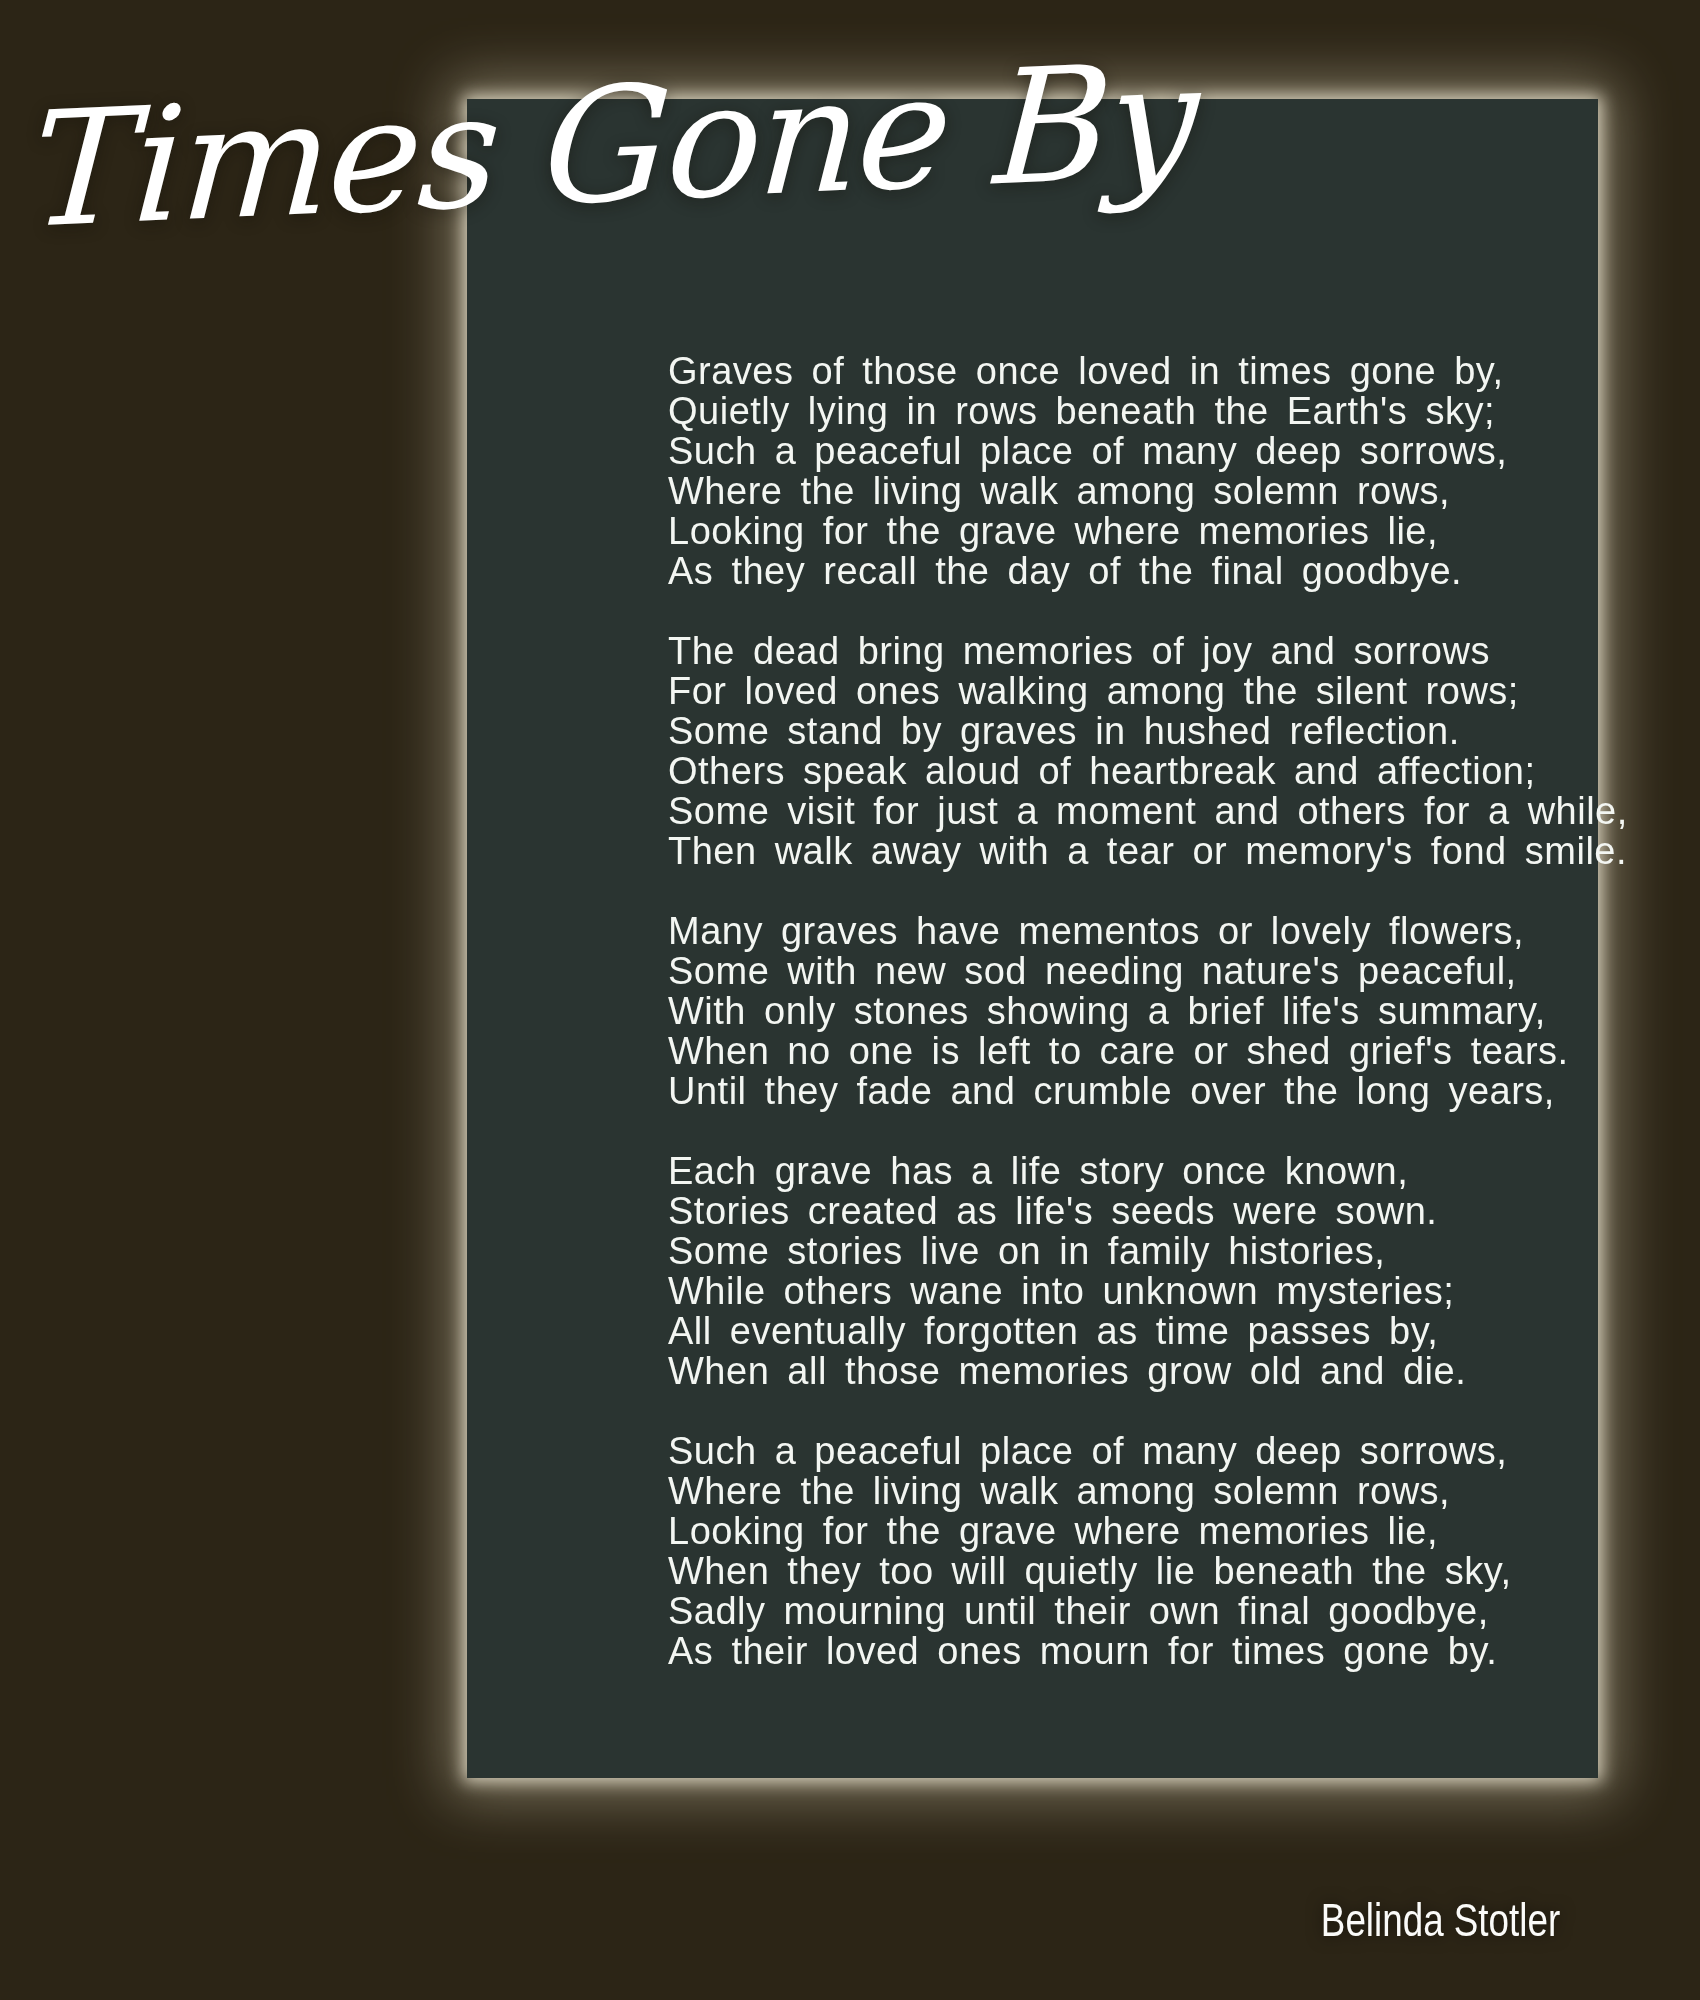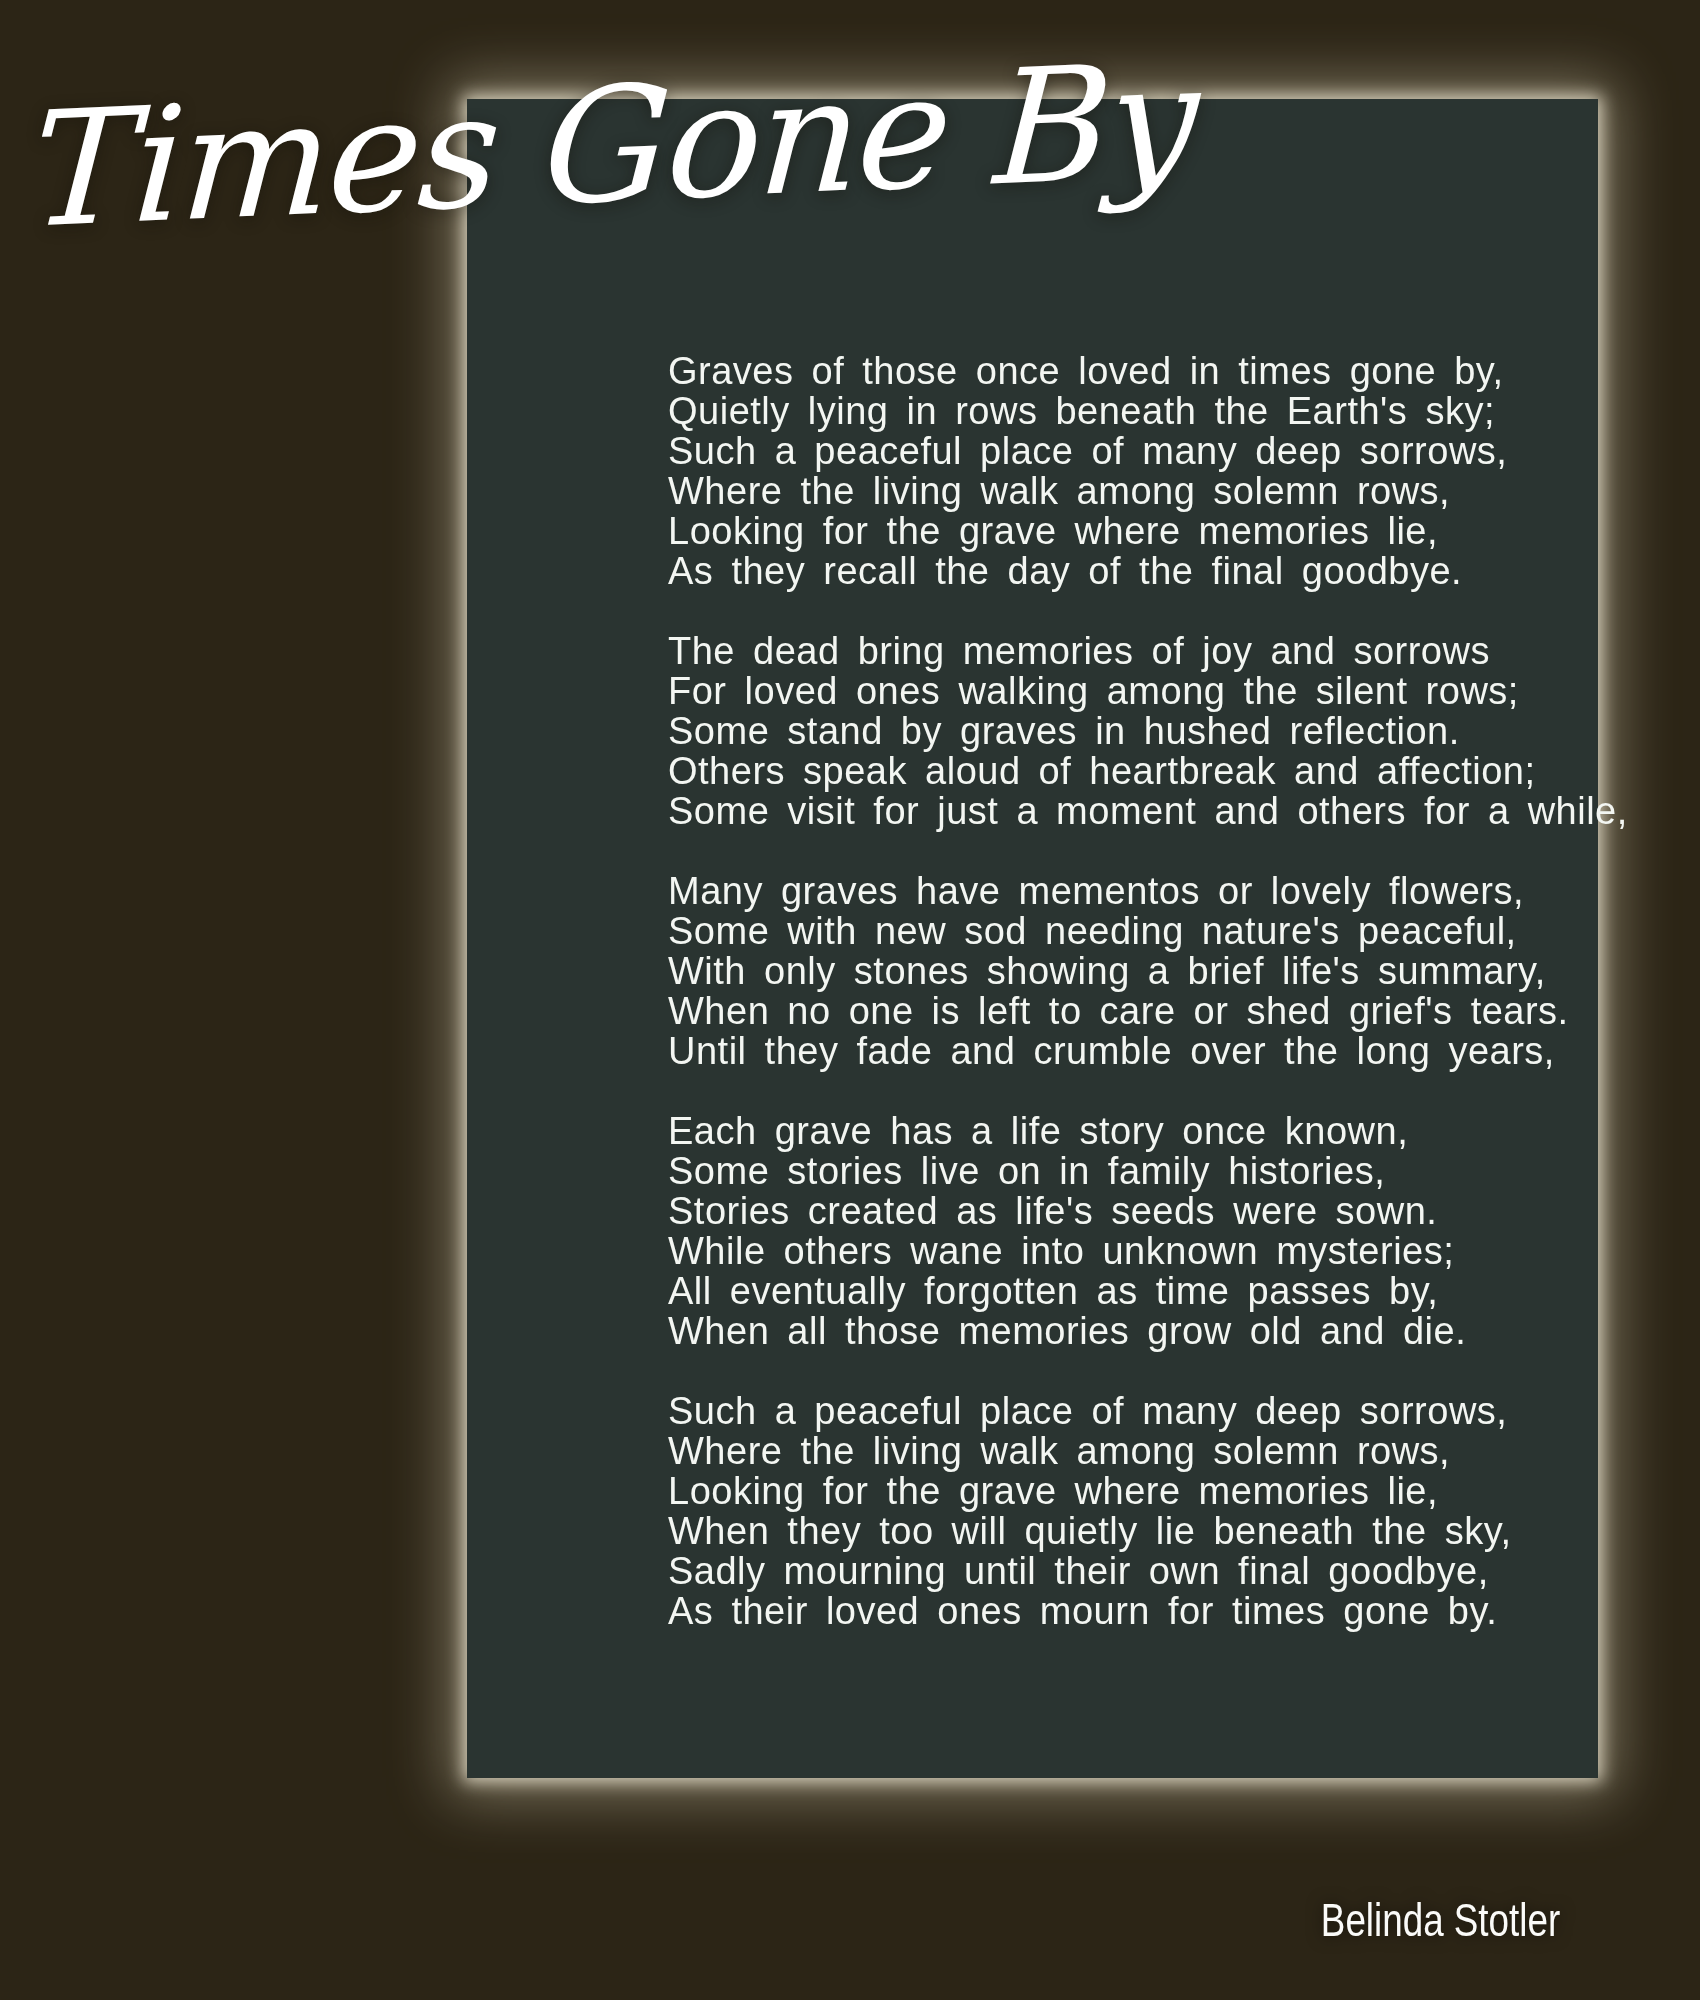--- a/index.html
+++ b/index.html
@@ -107,32 +107,33 @@
       <span class="line">Where the living walk among solemn rows,</span>
       <span class="line">Looking for the grave where memories lie,</span>
       <span class="line">As they recall the day of the final goodbye.</span>
     </p>
     <p class="stanza">
       <span class="line">The dead bring memories of joy and sorrows</span>
       <span class="line">For loved ones walking among the silent rows;</span>
       <span class="line">Some stand by graves in hushed reflection.</span>
       <span class="line">Others speak aloud of heartbreak and affection;</span>
       <span class="line">Some visit for just a moment and others for a while,</span>
+      <span class="line">Then walk away with a tear or memory's fond smile.</span>
     </p>
     <p class="stanza">
       <span class="line">Many graves have mementos or lovely flowers,</span>
       <span class="line">Some with new sod needing nature's peaceful,</span>
       <span class="line">With only stones showing a brief life's summary,</span>
       <span class="line">When no one is left to care or shed grief's tears.</span>
       <span class="line">Until they fade and crumble over the long years,</span>
     </p>
     <p class="stanza">
       <span class="line">Each grave has a life story once known,</span>
+      <span class="line">Stories created as life's seeds were sown.</span>
       <span class="line">Some stories live on in family histories,</span>
-      <span class="line">Stories created as life's seeds were sown.</span>
       <span class="line">While others wane into unknown mysteries;</span>
       <span class="line">All eventually forgotten as time passes by,</span>
       <span class="line">When all those memories grow old and die.</span>
     </p>
     <p class="stanza">
       <span class="line">Such a peaceful place of many deep sorrows,</span>
       <span class="line">Where the living walk among solemn rows,</span>
       <span class="line">Looking for the grave where memories lie,</span>
       <span class="line">When they too will quietly lie beneath the sky,</span>
       <span class="line">Sadly mourning until their own final goodbye,</span>

